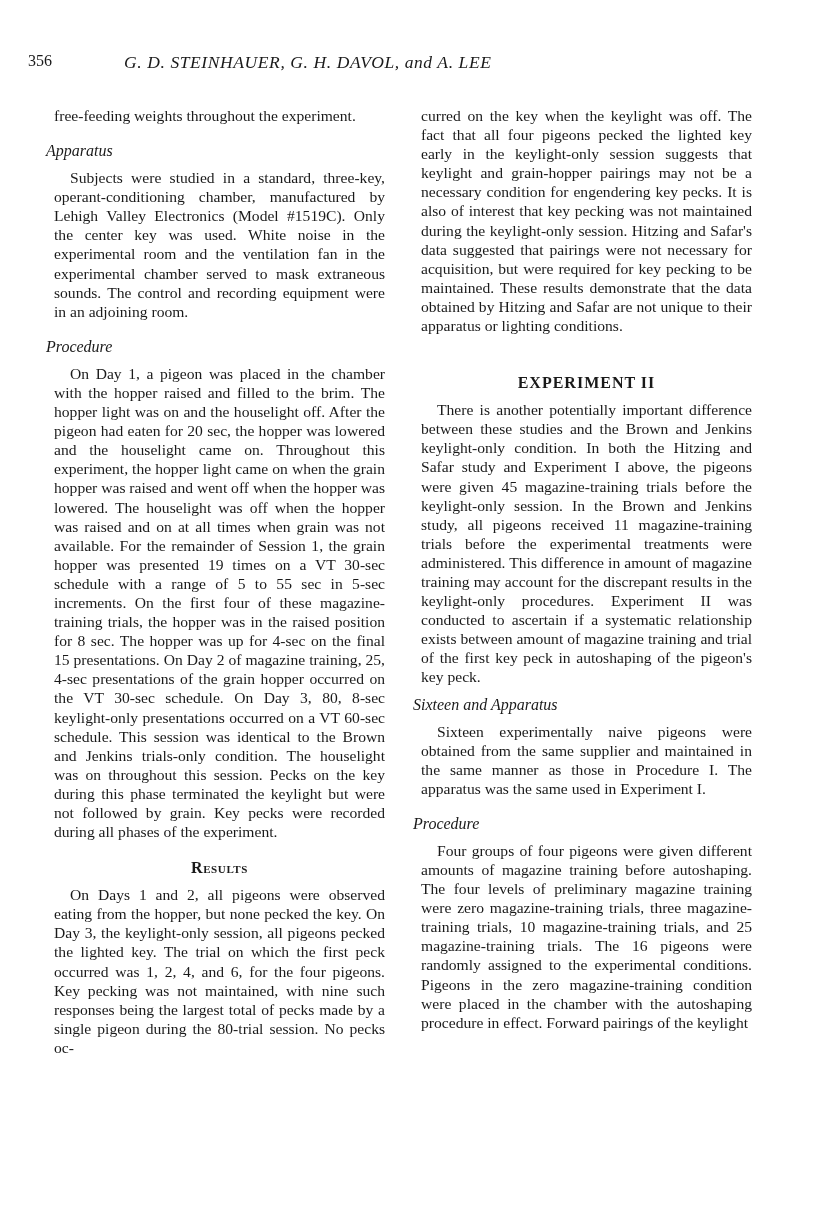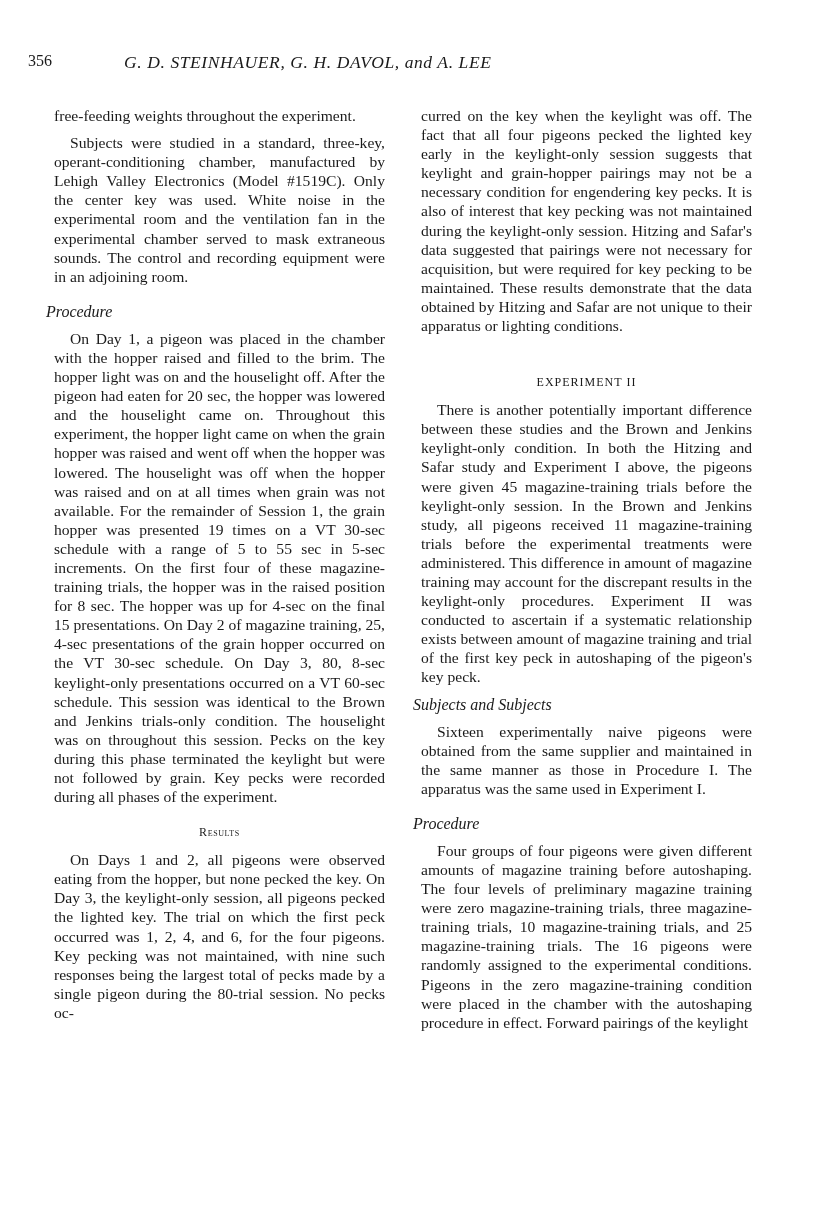--- a/index.html
+++ b/index.html
@@ -7,48 +7,49 @@
          font-family: "Liberation Serif", "DejaVu Serif", serif; color: #1a1a1a; }
   .header { position: absolute; top: 52px; left: 28px; width: 740px; height: 24px; }
   .page-num { position: absolute; left: 0; top: 0; font-size: 16px; }
   .running-head { position: absolute; left: 96px; top: 0; font-size: 17.5px; font-style: italic; letter-spacing: 0.6px; font-family: Liberation Serif, serif; }
   .col { position: absolute; top: 98px; width: 347px; font-size: 15.6px; line-height: 19.1px; }
   .col.left { left: 46px; }
   .col.right { left: 413px; }
   .col p { margin: 8px; text-align: justify; text-indent: 16px; hyphens: manual; }
   .col p.cont { text-indent: 0; }
   h3.subhead { margin: 16px 0 1px 0; font-size: 16px; font-style: italic; font-weight: normal; line-height: 19px; }
-  h2.section { margin: 17px 0 4px 0; font-size: 12px; font-weight: normal; text-align: center; letter-spacing: 0.4px; line-height: 19px; }
+  h2.section { margin: 17px 0 4px 0; font-size: 16px; font-weight: bold; text-align: center; letter-spacing: 0.4px; line-height: 19px; }
   h2.sc { font-variant: small-caps; letter-spacing: 0.6px; }
   h2.exp { margin-top: 38px; margin-bottom: 5px; letter-spacing: 1px; }
 </style>
 </head>
 <body>
 
 <div class="header">
   <span class="page-num">356</span>
   <span class="running-head">G. D. STEINHAUER, G. H. DAVOL, and A. LEE</span>
 </div>
 
 <div class="col left">
   <p class="cont">free-feeding weights throughout the experiment.</p>
 
+  <h3 class="subhead">Apparatus</h3>
   <p>Subjects were studied in a standard, three-key, operant-conditioning chamber, manufactured by Lehigh Valley Electronics (Model #1519C). Only the center key was used. White noise in the experimental room and the ventilation fan in the experimental chamber served to mask extraneous sounds. The control and recording equipment were in an adjoining room.</p>
 
   <h3 class="subhead">Procedure</h3>
   <p>On Day 1, a pigeon was placed in the chamber with the hopper raised and filled to the brim. The hopper light was on and the houselight off. After the pigeon had eaten for 20 sec, the hopper was lowered and the houselight came on. Throughout this experiment, the hopper light came on when the grain hopper was raised and went off when the hopper was lowered. The houselight was off when the hopper was raised and on at all times when grain was not available. For the remainder of Session 1, the grain hopper was presented 19 times on a VT 30-sec schedule with a range of 5 to 55 sec in 5-sec increments. On the first four of these magazine-training trials, the hopper was in the raised position for 8 sec. The hopper was up for 4-sec on the final 15 presentations. On Day 2 of magazine training, 25, 4-sec presentations of the grain hopper occurred on the VT 30-sec schedule. On Day 3, 80, 8-sec keylight-only presentations occurred on a VT 60-sec schedule. This session was identical to the Brown and Jenkins trials-only condition. The houselight was on throughout this session. Pecks on the key during this phase terminated the keylight but were not followed by grain. Key pecks were recorded during all phases of the experiment.</p>
 
   <h2 class="section sc">Results</h2>
   <p>On Days 1 and 2, all pigeons were observed eating from the hopper, but none pecked the key. On Day 3, the keylight-only session, all pigeons pecked the lighted key. The trial on which the first peck occurred was 1, 2, 4, and 6, for the four pigeons. Key pecking was not maintained, with nine such responses being the largest total of pecks made by a single pigeon during the 80-trial session. No pecks oc-</p>
 </div>
 
 <div class="col right">
   <p class="cont">curred on the key when the keylight was off. The fact that all four pigeons pecked the lighted key early in the keylight-only session suggests that keylight and grain-hopper pairings may not be a necessary condition for engendering key pecks. It is also of interest that key pecking was not maintained during the keylight-only session. Hitzing and Safar's data suggested that pairings were not necessary for acquisition, but were required for key pecking to be maintained. These results demonstrate that the data obtained by Hitzing and Safar are not unique to their apparatus or lighting conditions.</p>
 
   <h2 class="section exp">EXPERIMENT II</h2>
   <p>There is another potentially important difference between these studies and the Brown and Jenkins keylight-only condition. In both the Hitzing and Safar study and Experiment I above, the pigeons were given 45 magazine-training trials before the keylight-only session. In the Brown and Jenkins study, all pigeons received 11 magazine-training trials before the experimental treatments were administered. This difference in amount of magazine training may account for the discrepant results in the keylight-only procedures. Experiment II was conducted to ascertain if a systematic relationship exists between amount of magazine training and trial of the first key peck in autoshaping of the pigeon's key peck.</p>
 
-  <h3 class="subhead" style="margin-top:0">Subjects and Subjects</h3>
+  <h3 class="subhead" style="margin-top:0">Sixteen and Apparatus</h3>
   <p>Sixteen experimentally naive pigeons were obtained from the same supplier and maintained in the same manner as those in Procedure I. The apparatus was the same used in Experiment I.</p>
 
   <h3 class="subhead">Procedure</h3>
   <p>Four groups of four pigeons were given different amounts of magazine training before autoshaping. The four levels of preliminary magazine training were zero magazine-training trials, three magazine-training trials, 10 magazine-training trials, and 25 magazine-training trials. The 16 pigeons were randomly assigned to the experimental conditions. Pigeons in the zero magazine-training condition were placed in the chamber with the autoshaping procedure in effect. Forward pairings of the keylight</p>
 </div>
 
 </body></html>

